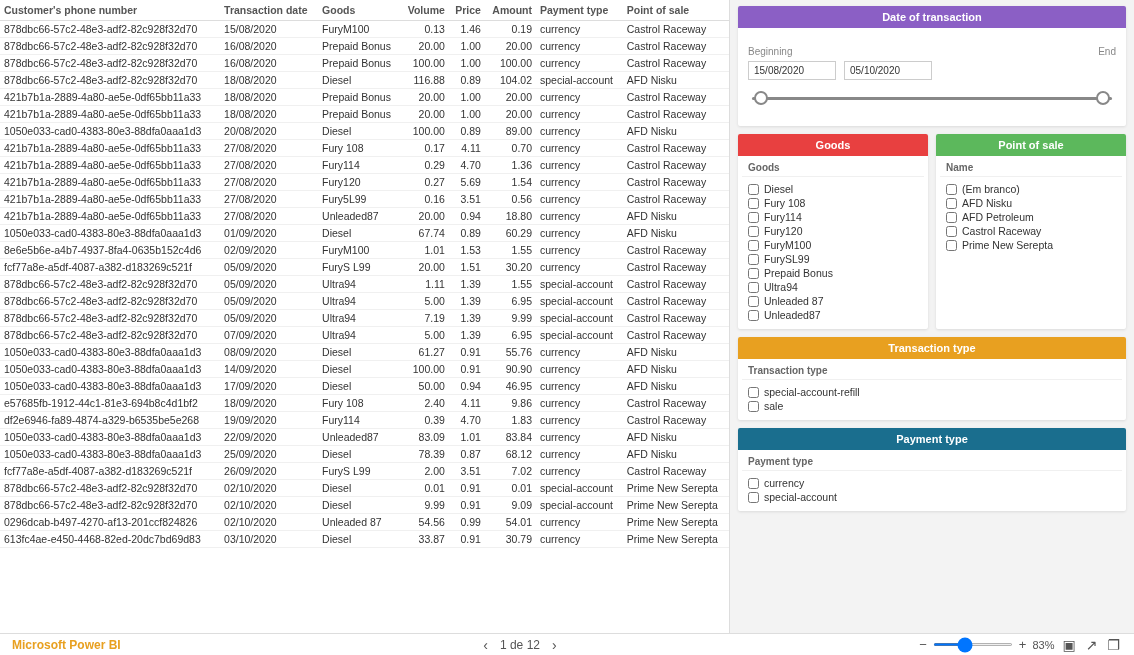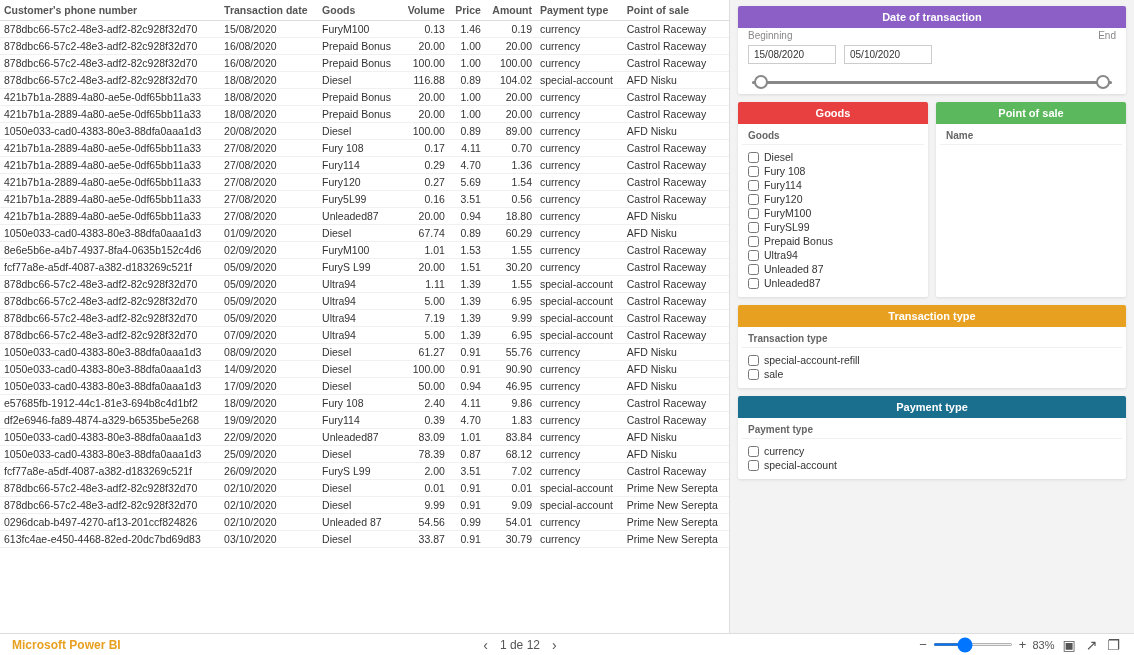--- a/index.html
+++ b/index.html
@@ -33,21 +33,21 @@
     .total-block { text-align: center; }
     .total-value { font-size: 18px; font-weight: 700; color: #4a90d9; }
     .total-label { font-size: 11px; color: #888; margin-top: 2px; }
 
     
     .filter-panel { flex: 1; background: #f3f3f3; padding: 6px 8px; overflow-y: auto; display: flex; flex-direction: column; gap: 8px; }
 
     
     .filter-card { background: #fff; border-radius: 2px; overflow: hidden; box-shadow: 0 1px 3px rgba(0,0,0,0.1); }
     .filter-card-header { padding: 5px 10px; font-weight: 600; font-size: 11px; color: #fff; text-align: center; }
-    .filter-card-body { padding: 2px 10px; }
+    .filter-card-body { padding: 18px 10px; }
 
     .header-purple { background: #8b5fc5; }
     .header-red { background: #e84040; }
     .header-green { background: #5cb85c; }
     .header-orange { background: #e8a020; }
     .header-teal { background: #1a6e8e; }
 
     
     .date-range-labels { display: flex; justify-content: space-between; font-size: 10px; color: #888; margin-bottom: 4px; }
     .date-inputs { display: flex; gap: 8px; margin-bottom: 8px; }
@@ -485,20 +485,42 @@
                 <span>Unleaded87</span>
               </div>
             </div>
         </div>
       </div>
 
       <div class="filter-card">
         <div class="filter-card-header header-green">Point of sale</div>
         <div class="filter-card-body" style="padding:4px 4px;">
           <div class="col-header">Name</div>
+          <div class="checkbox-list" id="pos-list">
+              <div class="checkbox-item">
+                <input type="checkbox" style="">
+                <span>(Em branco)</span>
+              </div>
+              <div class="checkbox-item">
+                <input type="checkbox" style="">
+                <span>AFD Nisku</span>
+              </div>
+              <div class="checkbox-item">
+                <input type="checkbox" style="">
+                <span>AFD Petroleum</span>
+              </div>
+              <div class="checkbox-item">
+                <input type="checkbox" style="">
+                <span>Castrol Raceway</span>
+              </div>
+              <div class="checkbox-item">
+                <input type="checkbox" style="">
+                <span>Prime New Serepta</span>
+              </div>
+            </div>
         </div>
       </div>
     </div>
 
     <div class="filter-card">
       <div class="filter-card-header header-orange">Transaction type</div>
       <div class="filter-card-body" style="padding:4px 4px;">
         <div class="col-header">Transaction type</div>
         <div class="checkbox-list" id="txn-list">
             <div class="checkbox-item">

